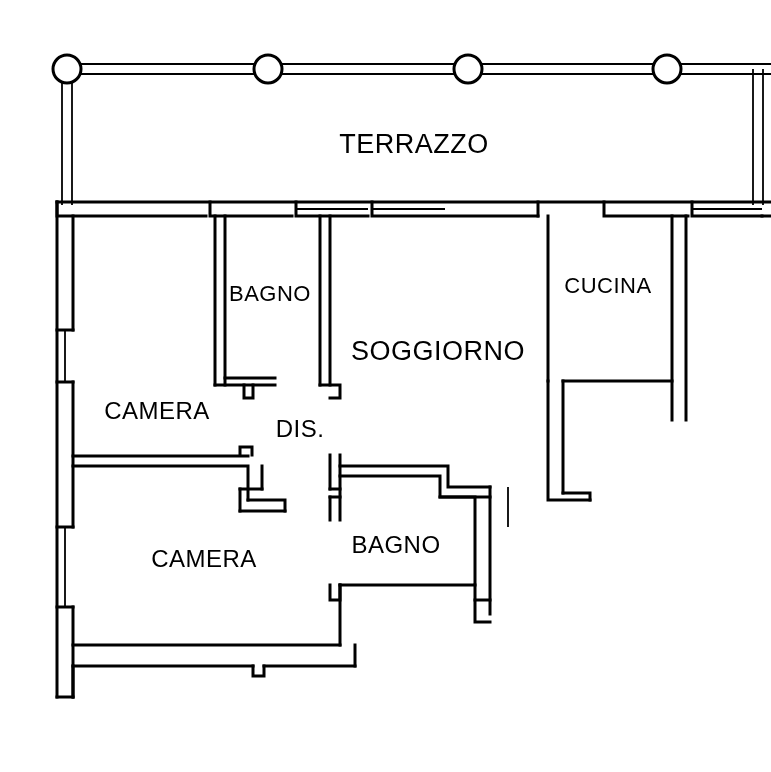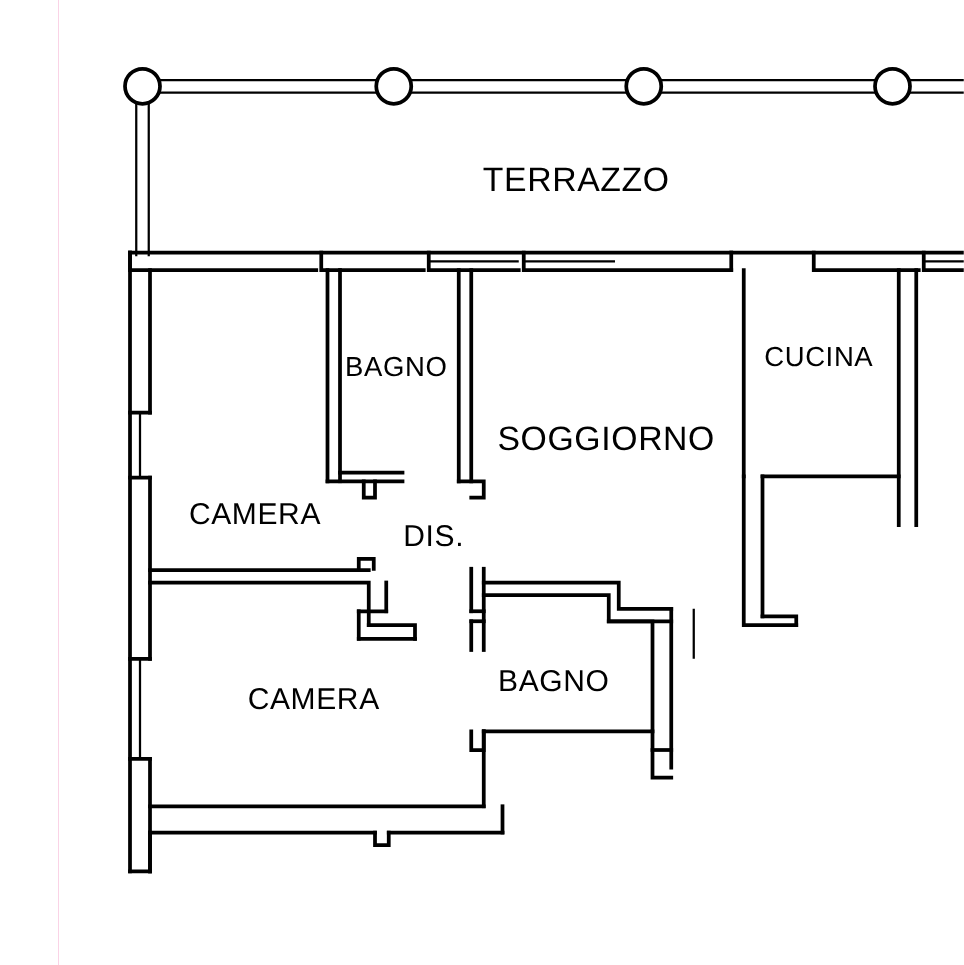--- a/index.html
+++ b/index.html
@@ -12,21 +12,20 @@
     width: 771px;
     height: 772px;
     font-family: "Liberation Sans", sans-serif;
     overflow: hidden;
   }
   #plan-root {
     position: relative;
     width: 681px;
     height: 772px;
     background: #ec4899;
-    margin-left: 47px;
   }
   svg#floorplan {
     display: block;
     width: 771px;
     height: 772px;
   }
   .wall {
     fill: none;
     stroke: #000000;
     stroke-width: 3;

